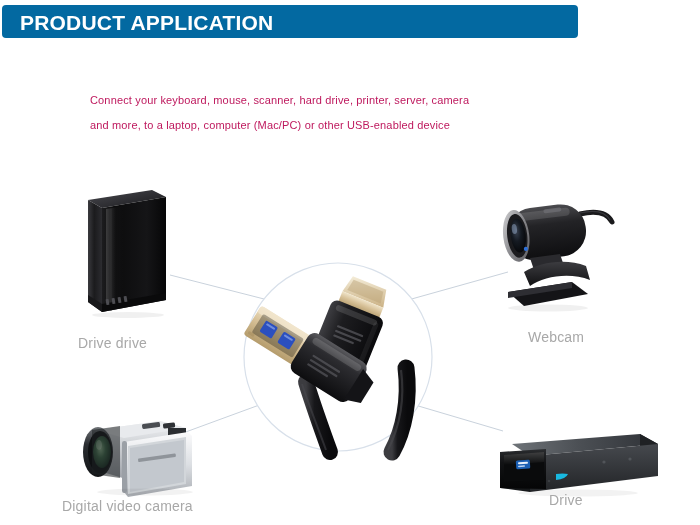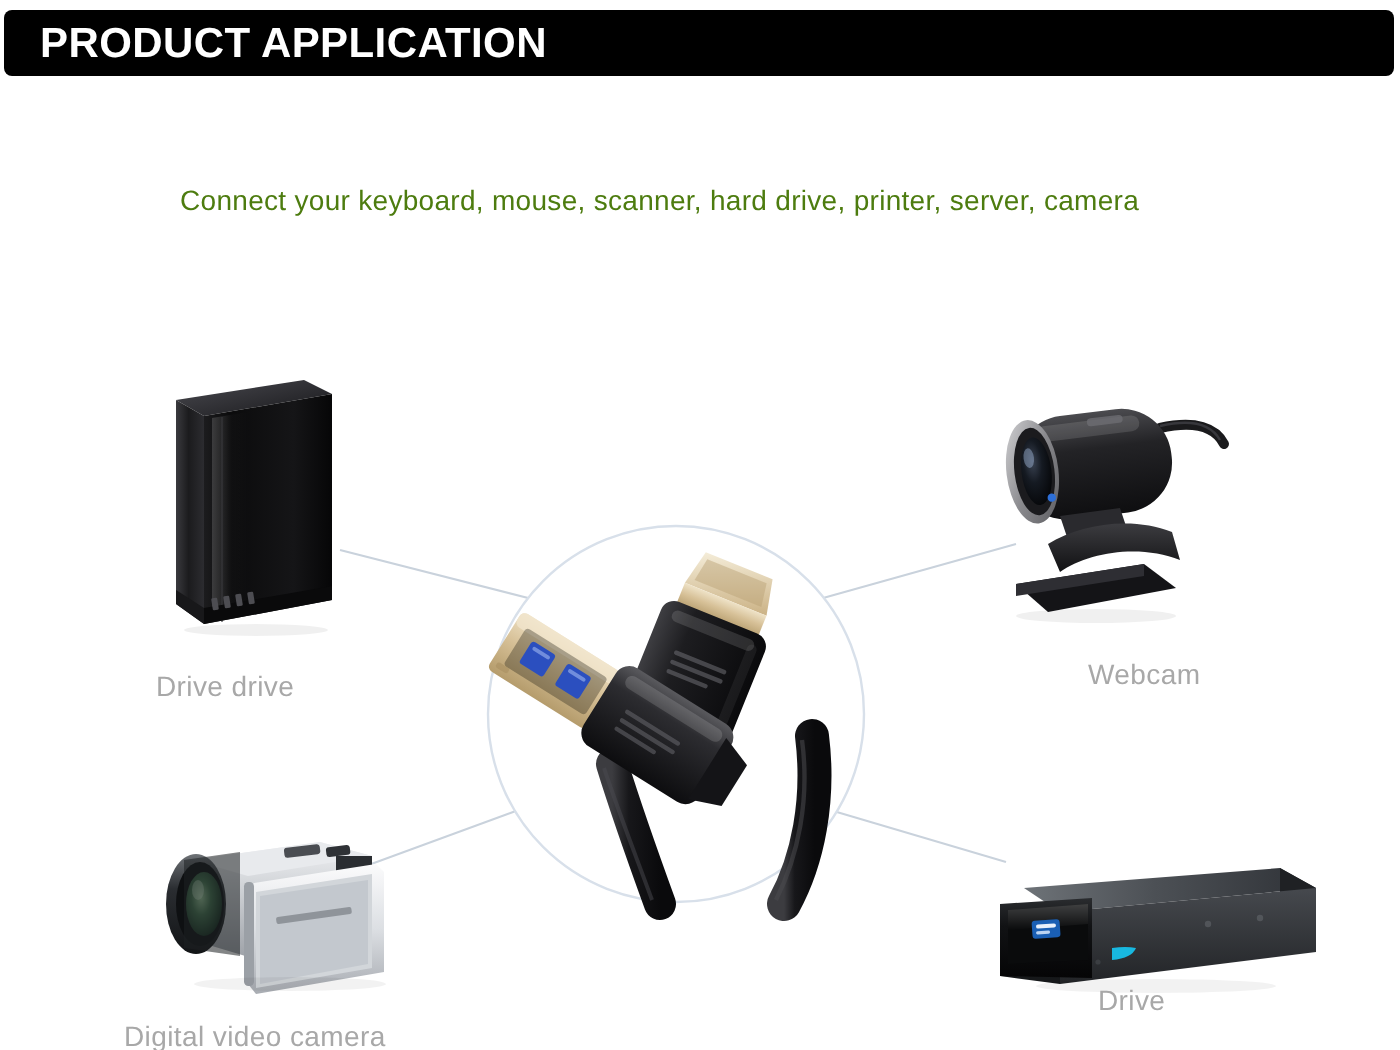--- a/index.html
+++ b/index.html
@@ -14,23 +14,23 @@
     overflow: hidden;
     font-family: "Liberation Sans", sans-serif;
     -webkit-font-smoothing: antialiased;
   }
 
   
   #header-banner {
     position: absolute;
     left: 2px;
     top: 5px;
-    width: 695px;
+    width: 576px;
     height: 33px;
-    background: #000000;
+    background: #0369a1;
     border-radius: 4px;
     box-sizing: border-box;
   }
   #header-title {
     position: absolute;
     left: 18px;
     top: 50%;
     transform: translateY(-50%);
     color: #ffffff;
     font-size: 21px;
@@ -39,22 +39,22 @@
     white-space: nowrap;
     line-height: 1;
   }
 
   
   #description {
     position: absolute;
     left: 90px;
     top: 88px;
     width: 540px;
-    color: #4d7c0f;
-    font-size: 14px;
+    color: #be185d;
+    font-size: 11px;
     line-height: 25px;
     letter-spacing: 0.15px;
   }
   #description .desc-line {
     display: block;
     white-space: nowrap;
   }
 
   
   #diagram {
@@ -70,33 +70,34 @@
   
   .node-label {
     position: absolute;
     color: #a8a8a8;
     font-size: 14px;
     letter-spacing: 0.2px;
     white-space: nowrap;
     line-height: 1;
   }
   #label-hard-drive        { left: 78px;  top: 336px; }
-  #label-webcam            { left: 528px; top: 330px; margin-left: 16px; }
-  #label-digital-video-camera { left: 62px;  top: 499px; margin-top: 12px; }
+  #label-webcam            { left: 528px; top: 330px; }
+  #label-digital-video-camera { left: 62px;  top: 499px; }
   #label-drive             { left: 549px; top: 493px; }
 </style>
 </head>
 <body>
 
 <div id="header-banner">
   <div id="header-title">PRODUCT APPLICATION</div>
 </div>
 
 <div id="description">
   <span class="desc-line">Connect your keyboard, mouse, scanner, hard drive, printer, server, camera</span>
+  <span class="desc-line">and more, to a laptop, computer (Mac/PC) or other USB-enabled device</span>
 </div>
 
 <div id="diagram">
 <svg width="700" height="525" viewBox="0 0 700 525" xmlns="http://www.w3.org/2000/svg">
   <defs>
 
     <linearGradient id="hdFront" x1="0" y1="0" x2="1" y2="0">
       <stop offset="0%" stop-color="#1c1c1e"></stop>
       <stop offset="20%" stop-color="#0b0b0c"></stop>
       <stop offset="70%" stop-color="#151517"></stop>

